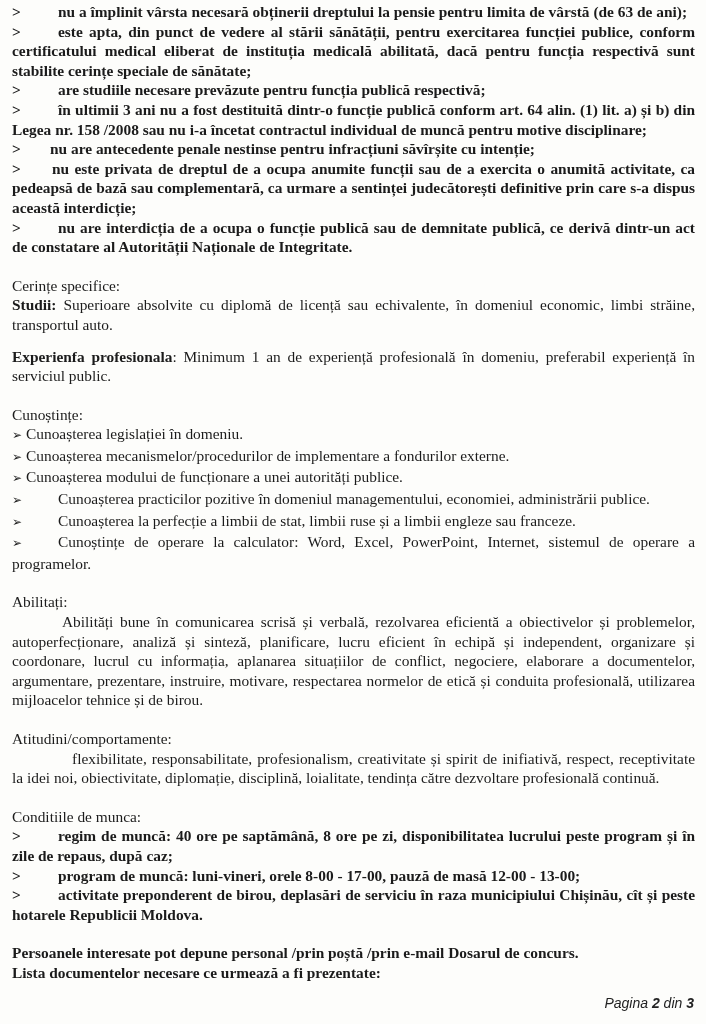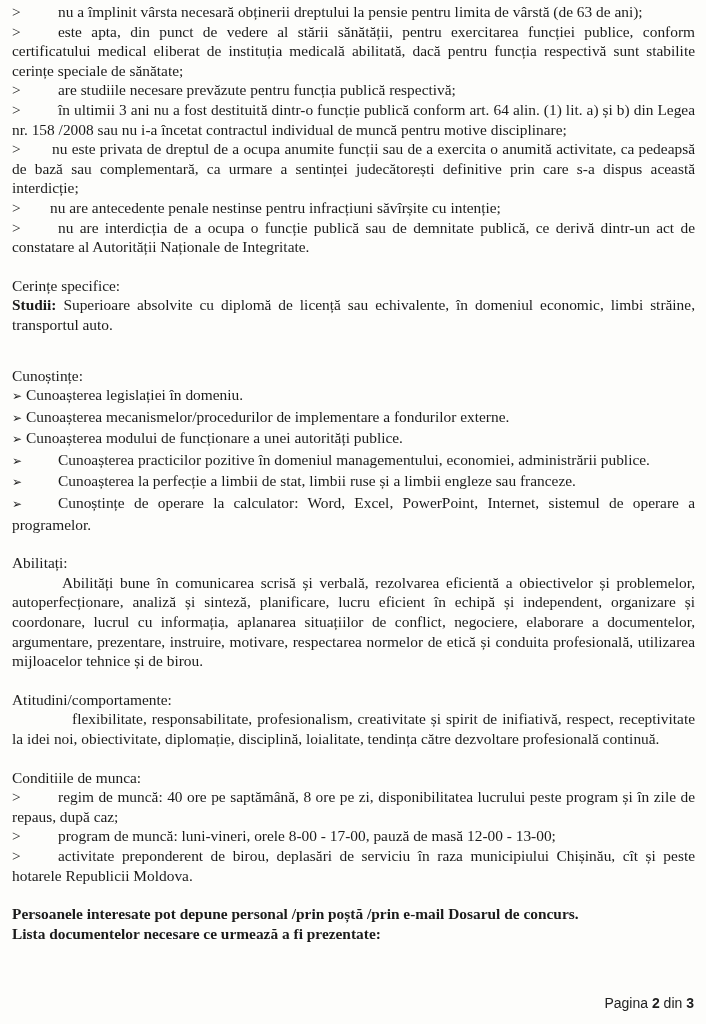--- a/index.html
+++ b/index.html
@@ -3,53 +3,54 @@
 <meta charset="utf-8">
 <style>
   html, body { margin:0; padding:0; }
   body {
     width:706px; height:1024px; background:#fdfdfb; color:#1b1b1b;
     font-family:"Liberation Serif", "DejaVu Serif", serif;
     font-size:15.4px; line-height:19.6px; position:relative; overflow:hidden;
   }
   .page { position:absolute; left:12px; top:2px; width:683px; }
   p { margin:0; text-align:justify; }
-  .bl { position:relative; text-indent:0; }
+  .bl { position:relative; text-indent:0;font-weight:bold; }
   .bl .mk { display:inline-block; width:46px; }
   .gap { height:19px; }
   .gap-s { height:12px; }
   .h { font-weight:normal; }
   .ind { text-indent:50px; }
   .arr { display:inline-block; width:14px; font-family:"DejaVu Sans", sans-serif; font-size:12px; }
   .arr2 { display:inline-block; width:46px; font-family:"DejaVu Sans", sans-serif; font-size:12px; }
   .bold { font-weight:bold; }
-  .footer { position:absolute; right:12px; top:994px; font-family:"Liberation Sans", sans-serif; font-size:14px; color:#222; }
+  .footer { position:absolute; right:12px; top:994px; font-family:"Liberation Sans", sans-serif; font-size:14px; color:#222;font-style:italic; }
   .footer b { font-weight:bold; }
 </style>
 </head>
 <body>
 
 <div class="page">
 
   <div>
     <p class="bl"><span class="mk">&gt;</span><span>nu a împlinit vârsta necesară obținerii dreptului la pensie pentru limita de vârstă (de 63 de ani);</span></p>
     <p class="bl"><span class="mk">&gt;</span><span>este apta, din punct de vedere al stării sănătății, pentru exercitarea funcției publice, conform certificatului medical eliberat de instituția medicală abilitată, dacă pentru funcția respectivă sunt stabilite cerințe speciale de sănătate;</span></p>
     <p class="bl"><span class="mk">&gt;</span><span>are studiile necesare prevăzute pentru funcția publică respectivă;</span></p>
     <p class="bl"><span class="mk">&gt;</span><span>în ultimii 3 ani nu a fost destituită dintr-o funcție publică conform art. 64 alin. (1) lit. a) și b) din Legea nr. 158 /2008  sau nu i-a încetat contractul individual de muncă pentru motive disciplinare;</span></p>
+    <p class="bl"><span class="mk" style="width:38px">&gt;</span><span>nu are antecedente penale nestinse pentru infracțiuni săvîrșite cu intenție;</span></p>
     <p class="bl"><span class="mk" style="width:40px">&gt;</span><span>nu este privata de dreptul de a ocupa anumite funcții sau de a exercita o anumită activitate, ca pedeapsă de bază sau complementară, ca urmare a sentinței judecătorești definitive prin care s-a dispus această interdicție;</span></p>
-    <p class="bl"><span class="mk" style="width:38px">&gt;</span><span>nu are antecedente penale nestinse pentru infracțiuni săvîrșite cu intenție;</span></p>
     <p class="bl"><span class="mk">&gt;</span><span>nu are interdicția de a ocupa o funcție publică sau de demnitate publică, ce derivă dintr-un act de constatare al Autorității Naționale de Integritate.</span></p>
   </div>
 
   <div class="gap"></div>
 
   <div>
     <p class="h">Cerințe specifice:</p>
     <p><span class="bold">Studii:</span><span> Superioare absolvite cu diplomă de licență sau echivalente, în domeniul economic, limbi străine, transportul auto.</span></p>
     <div class="gap-s"></div>
+    <p><span class="bold">Experienfa profesionala</span><span>: Minimum 1 an de experiență profesională în domeniu, preferabil experiență în serviciul public.</span></p>
   </div>
 
   <div class="gap"></div>
 
   <div>
     <p class="h">Cunoștințe:</p>
     <p><span class="arr">➢</span><span>Cunoașterea legislației în domeniu.</span></p>
     <p><span class="arr">➢</span><span>Cunoașterea mecanismelor/procedurilor de implementare a fondurilor externe.</span></p>
     <p><span class="arr">➢</span><span>Cunoașterea modului de funcționare a unei autorități publice.</span></p>
     <p><span class="arr2">➢</span><span>Cunoașterea practicilor pozitive în domeniul managementului, economiei, administrării publice.</span></p>

